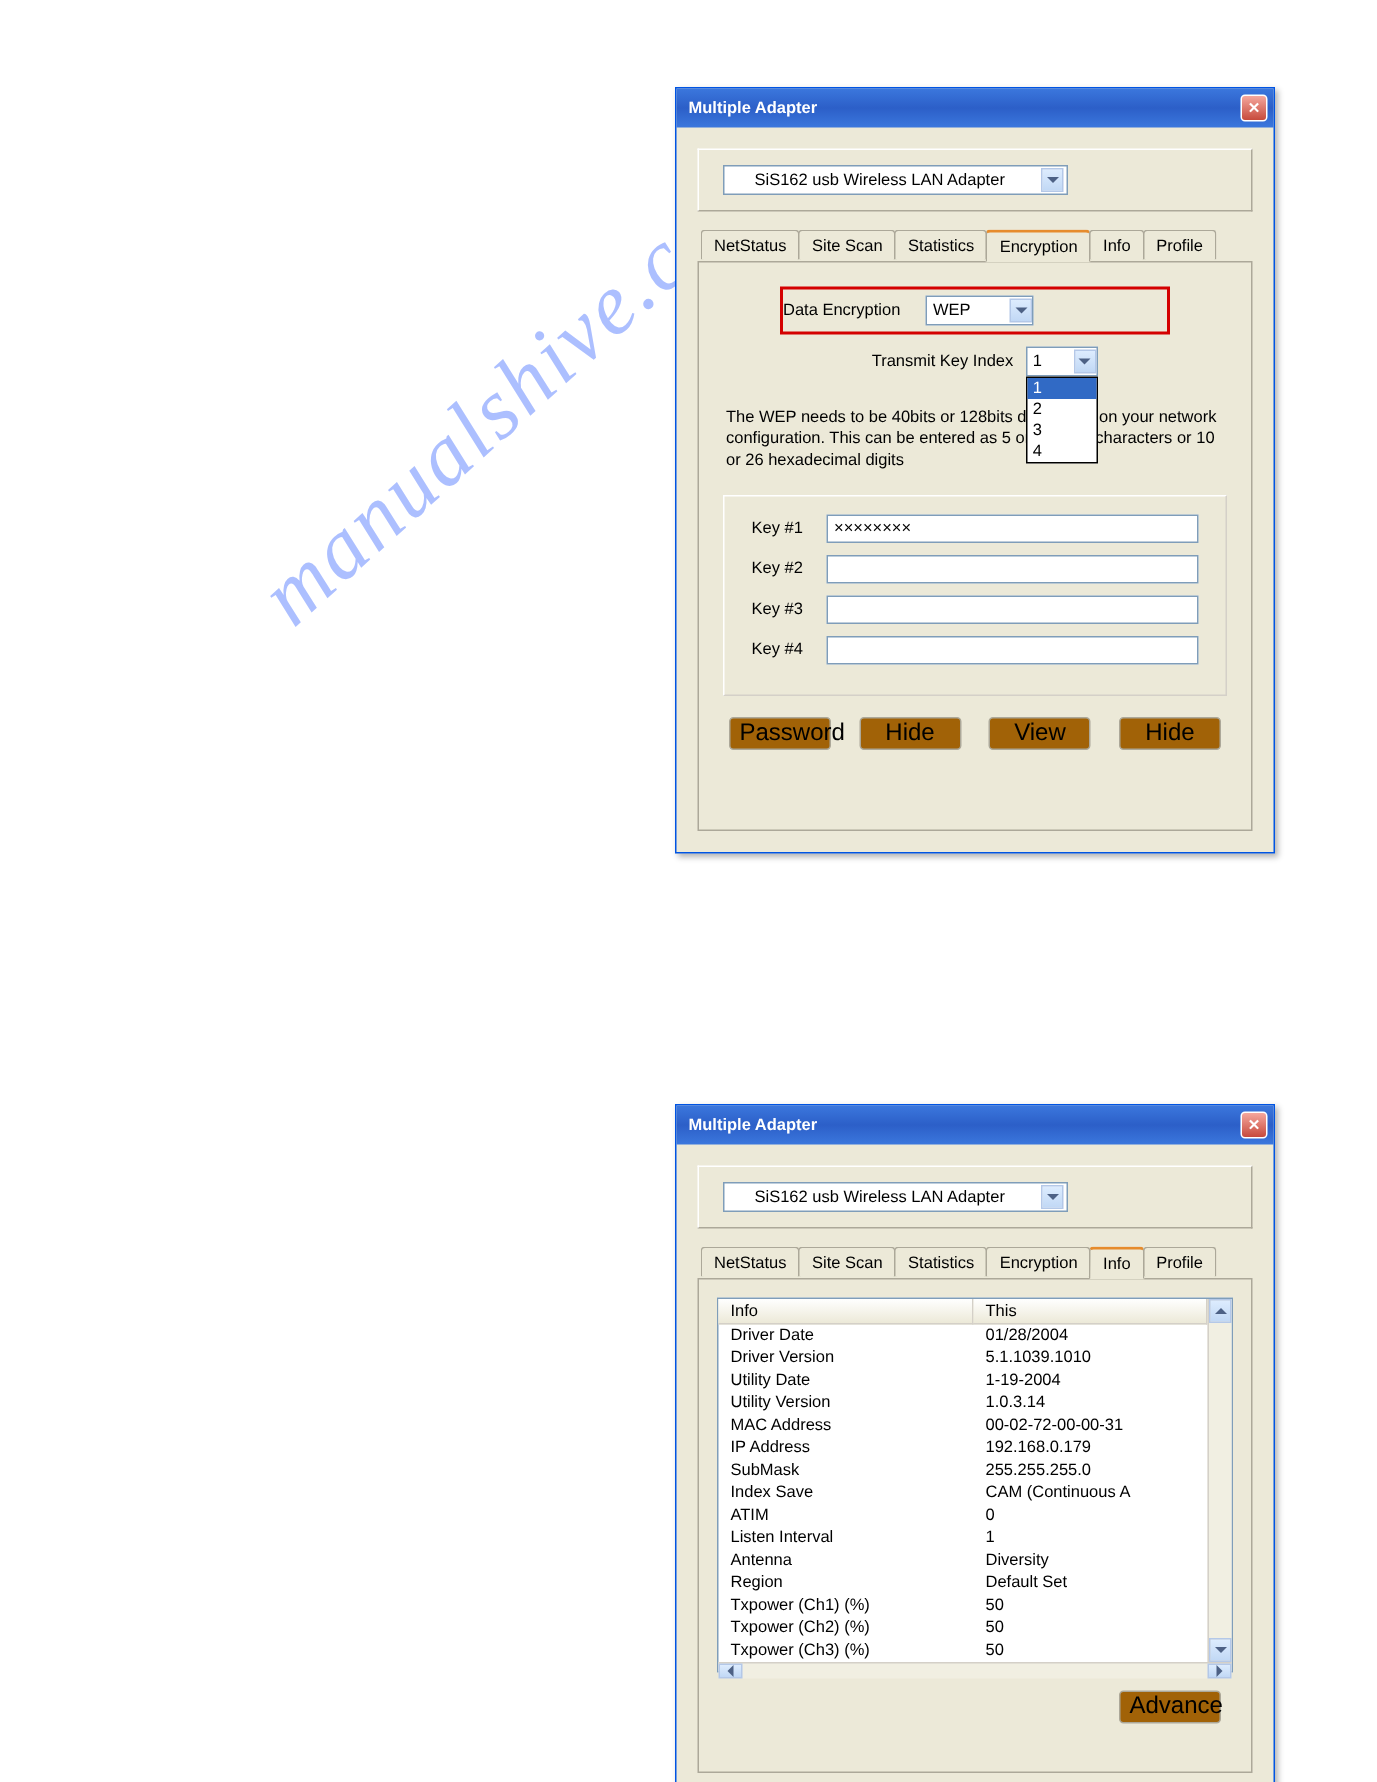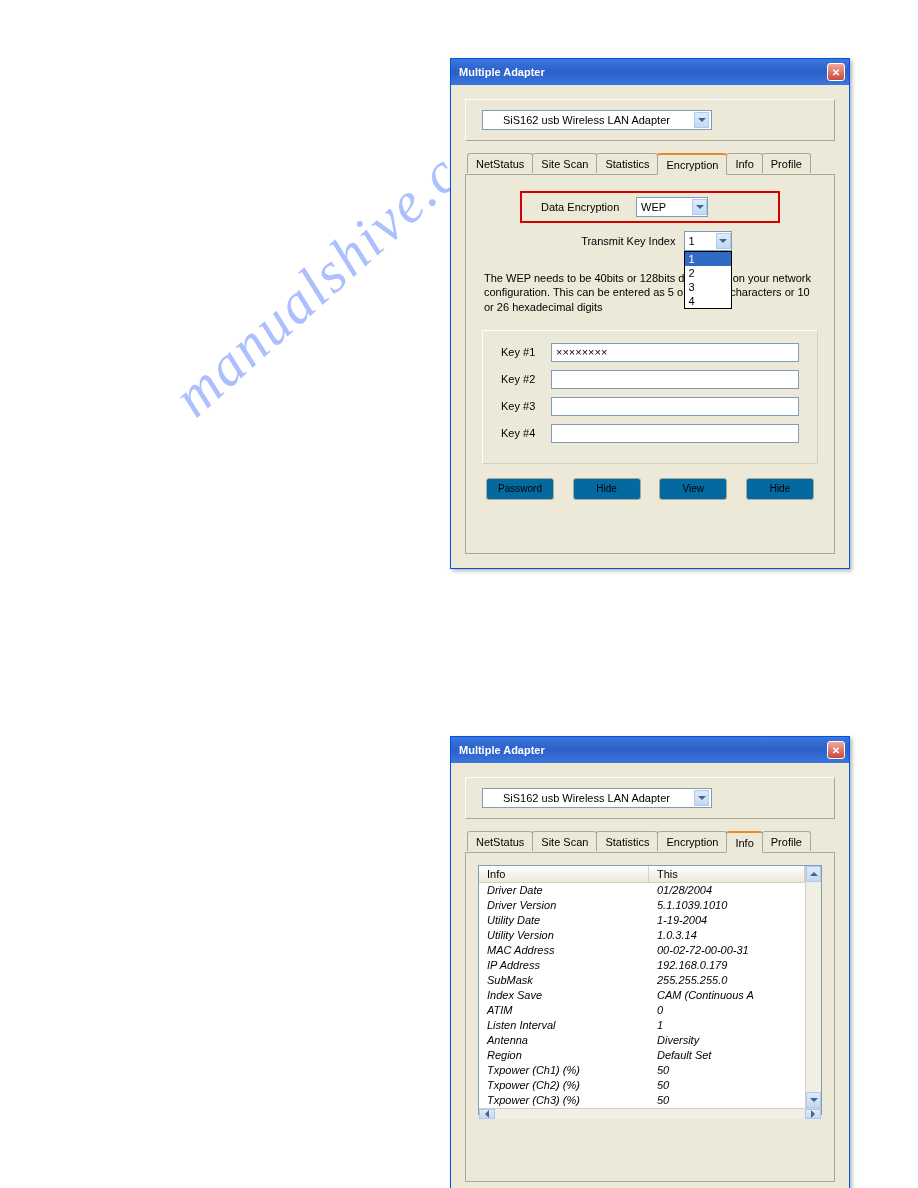--- a/index.html
+++ b/index.html
@@ -14,36 +14,36 @@
 .arrow::after { content: ""; border-left: 4px solid transparent; border-right: 4px solid transparent; border-top: 4px solid #4d6185; }
 .tabs { display: flex; align-items: flex-start; padding-left: 2px; }
 .tab { background: #ece9d8; border: 1px solid #aca899; border-bottom: none; border-top-left-radius: 3px; border-top-right-radius: 3px; padding: 3px 8px; margin-right: -1px; cursor: pointer; position: relative; height: 20px; display: flex; align-items: center; }
 .tab.active { background: #ece9d8; height: 22px; border-top: 2px solid #e68b2c; z-index: 2; border-bottom: 1px solid #ece9d8; margin-bottom: -1px; }
 .tabpanel { border: 1px solid #aca899; background: #ece9d8; padding: 12px; min-height: 380px; position: relative; }
 .row { display: flex; align-items: center; margin-bottom: 8px; }
 .row label { width: 110px; text-align: right; padding-right: 8px; }
 .combo { border: 1px solid #7f9db9; background: #fff; height: 20px; display: flex; align-items: center; padding-left: 4px; position: relative; }
 .combo-w1 { width: 72px; }
 .combo-w2 { width: 48px; }
-.redbox { border: 2px solid #d40000; padding: 4px 19px; display: flex; align-items: center; width: 260px; margin: 4px auto 8px; }
+.redbox { border: 2px solid #d40000; padding: 4px 0; display: flex; align-items: center; width: 260px; margin: 4px auto 8px; }
 .redbox label { width: 95px; }
 .dropdown-open { position: absolute; top: 19px; left: -1px; width: 48px; background: #fff; border: 1px solid #000; z-index: 10; }
 .dropdown-open div { padding: 0 4px; height: 14px; line-height: 14px; }
 .dropdown-open .sel { background: #316ac5; color: #fff; }
 .helptext { margin: 20px 6px 16px; line-height: 1.3; }
 .keys-group { border: 1px solid #d4d0c8; border-left-color: #fff; border-top-color: #fff; padding: 12px 18px; margin: 0 4px 14px; }
 .keys-group .row label { width: 50px; text-align: left; }
 .keys-group input { flex: 1; height: 19px; border: 1px solid #7f9db9; background: #fff; padding: 0 4px; font-size: 11px; }
 .btnrow { display: flex; justify-content: space-between; padding: 0 8px; }
-.wbtn { width: 68px; height: 22px; background: #0369a1; border: 1px solid #aca899; border-radius: 3px; cursor: pointer; font-size: 10px; }
+.wbtn { width: 68px; height: 22px; background: #a16207; border: 1px solid #aca899; border-radius: 3px; cursor: pointer; font-size: 16px; }
 .table-wrap { border: 1px solid #7f9db9; background: #fff; height: 250px; display: flex; flex-direction: column; margin-bottom: 12px; }
 .thead { display: flex; background: #ece9d8; }
 .th { padding: 2px 8px; border-right: 1px solid #d4d0c8; border-bottom: 1px solid #d4d0c8; background: linear-gradient(to bottom, #fff, #ece9d8); }
 .tbody { flex: 1; overflow: hidden; }
-.trow { display: flex; font-style: italic; }
+.trow { display: flex; }
 .td { padding: 0 8px; height: 15px; line-height: 15px; white-space: nowrap; overflow: hidden; }
 .col1 { width: 170px; }
 .col2 { flex: 1; }
 .vsb { width: 16px; background: #f1efe2; border-left: 1px solid #d4d0c8; display: flex; flex-direction: column; justify-content: space-between; }
 .sbtn { height: 16px; background: linear-gradient(to bottom, #ddecfe, #c1d8f5); border: 1px solid #b4c8e8; display: flex; align-items: center; justify-content: center; }
 .hsb { height: 16px; background: #f1efe2; border-top: 1px solid #d4d0c8; display: flex; justify-content: space-between; }
 .hsb .sbtn { width: 16px; height: 100%; }
 .up::after { content:""; border-left:4px solid transparent; border-right:4px solid transparent; border-bottom:4px solid #4d6185; }
 .dn::after { content:""; border-left:4px solid transparent; border-right:4px solid transparent; border-top:4px solid #4d6185; }
 .lf::after { content:""; border-top:4px solid transparent; border-bottom:4px solid transparent; border-right:4px solid #4d6185; }
@@ -220,15 +220,18 @@
           <div class="vsb">
             <div class="sbtn up"></div>
             <div class="sbtn dn"></div>
           </div>
         </div>
         <div class="hsb">
           <div class="sbtn lf"></div>
           <div class="sbtn rt"></div>
         </div>
       </div>
+      <div class="btn-right">
+        <button class="wbtn">Advance</button>
+      </div>
     </div>
   </div>
 </div>
 
 </body></html>

